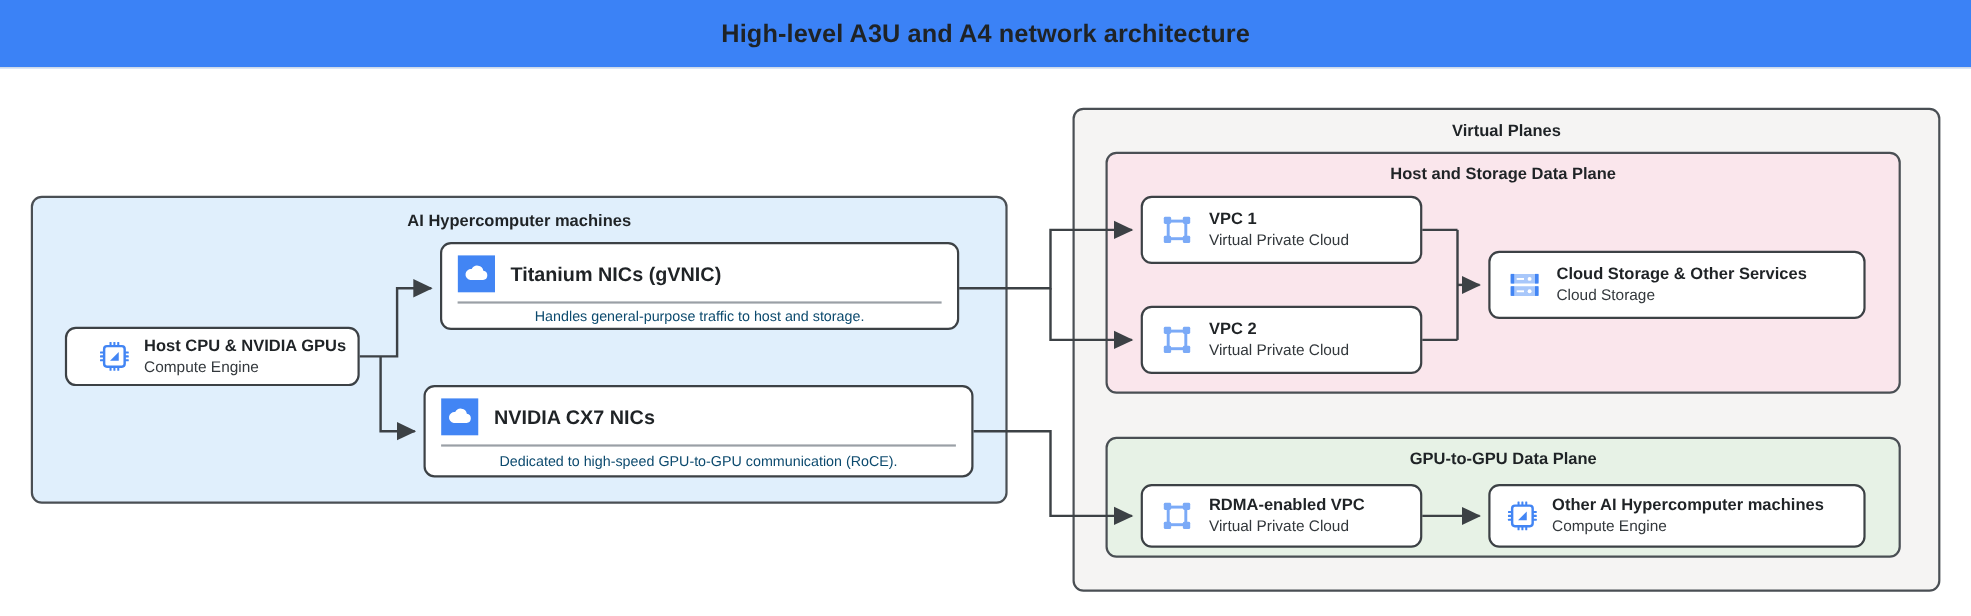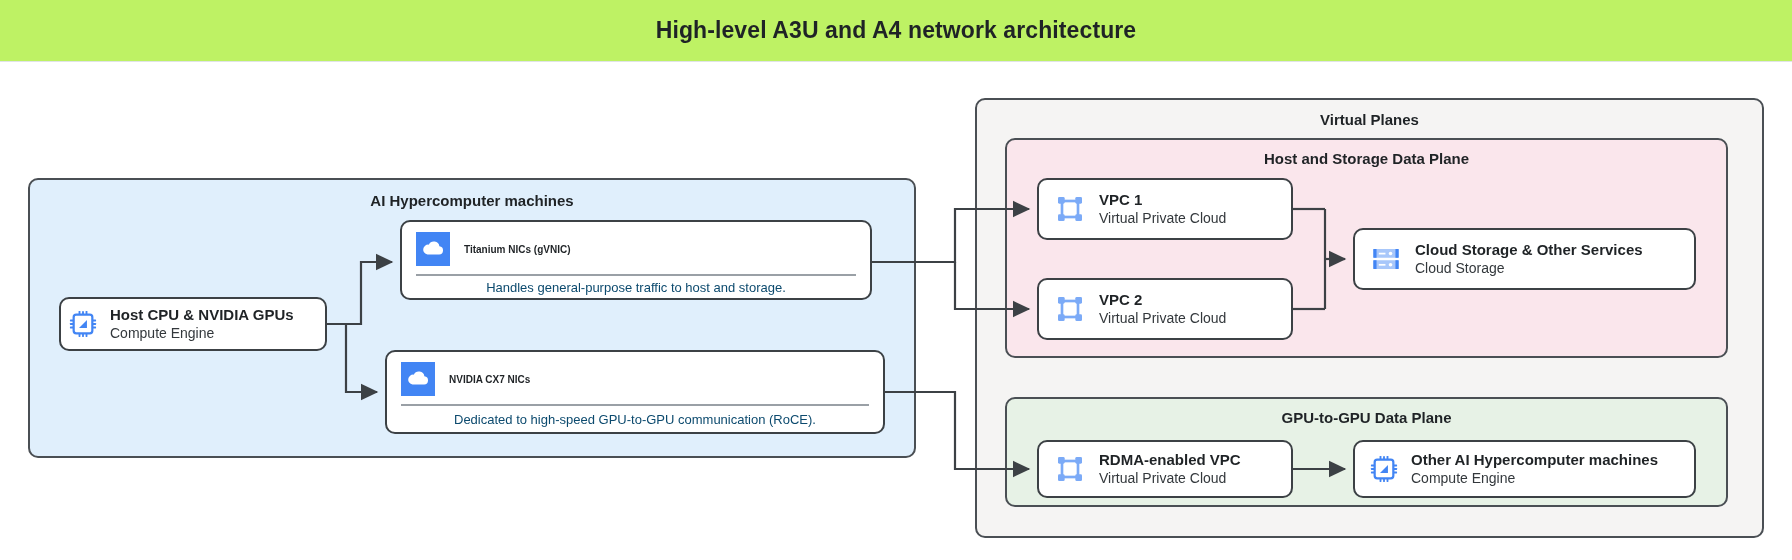--- a/index.html
+++ b/index.html
@@ -7,21 +7,21 @@
     width: 1792px; height: 560px;
     background: #ffffff;
     font-family: "Liberation Sans", sans-serif;
     overflow: hidden;
   }
   #root { position: relative; width: 1792px; height: 560px; background: #fff; }
 
   
   .header {
     position: absolute; left: 0; top: 0; width: 1792px; height: 62px;
-    background: #bef264; border-bottom: 1px solid #e0e4e7;
+    background: #3b82f6; border-bottom: 1px solid #e0e4e7;
     display: flex; align-items: center; justify-content: center;
   }
   .header-title { font-size: 23px; font-weight: bold; color: #1f2326; letter-spacing: .1px; }
 
   
   .panel { position: absolute; border: 2px solid #4a4f54; border-radius: 10px; }
   .panel-title {
     position: absolute; left: 0; width: 100%; text-align: center;
     font-size: 15px; font-weight: bold; color: #1f2326;
   }
@@ -42,21 +42,21 @@
   .card-title { font-size: 15px; font-weight: bold; color: #1f2326; line-height: 1.25; white-space: nowrap; }
   .card-sub   { font-size: 14px; color: #33383c; line-height: 1.3; white-space: nowrap; }
 
   
   .niccard {
     position: absolute; background: #ffffff;
     border: 2px solid #3c4145; border-radius: 10px;
     display: flex; flex-direction: column;
   }
   .nic-head { display: flex; align-items: center; padding: 10px 14px 8px 14px; }
-  .nic-title { font-size: 10px; font-weight: bold; color: #1f2326; white-space: nowrap; }
+  .nic-title { font-size: 18px; font-weight: bold; color: #1f2326; white-space: nowrap; }
   .nic-rule { height: 2px; background: #9aa0a6; margin: 0 14px; }
   .nic-note { flex: 1; display: flex; align-items: center; justify-content: center;
               font-size: 13px; color: #0c4a6e; text-align: center; padding: 0 10px; }
 
   
   #wires { position: absolute; left: 0; top: 0; width: 1792px; height: 560px; pointer-events: none; }
   .wire { stroke: #3c4145; stroke-width: 2.2; fill: none; }
 </style>
 </head>
 <body>
@@ -64,21 +64,21 @@
 <div id="root">
 
   <div class="header">
     <div class="header-title">High-level A3U and A4 network architecture</div>
   </div>
 
   <div class="panel panel-blue" style="left:28px; top:178px; width:888px; height:280px;">
     <div class="panel-title" style="top:12px;text-align:center;">AI Hypercomputer machines</div>
   </div>
 
-  <div class="card" style="left:59px; top:297px; width:268px; height:54px; padding:0 7px;">
+  <div class="card" style="left:59px; top:297px; width:268px; height:54px; padding:0 28px;">
     <span class="card-ico" style="width:30px;height:30px;">
       <svg width="28" height="28" viewBox="0 0 24 24">
         <g fill="#4285f4">
           <rect x="8.2" y="0.8" width="1.6" height="3.2" rx=".4"></rect>
           <rect x="11.2" y="0.8" width="1.6" height="3.2" rx=".4"></rect>
           <rect x="14.2" y="0.8" width="1.6" height="3.2" rx=".4"></rect>
           <rect x="8.2" y="20" width="1.6" height="3.2" rx=".4"></rect>
           <rect x="11.2" y="20" width="1.6" height="3.2" rx=".4"></rect>
           <rect x="14.2" y="20" width="1.6" height="3.2" rx=".4"></rect>
           <rect x="0.8" y="8.2" width="3.2" height="1.6" rx=".4"></rect>

